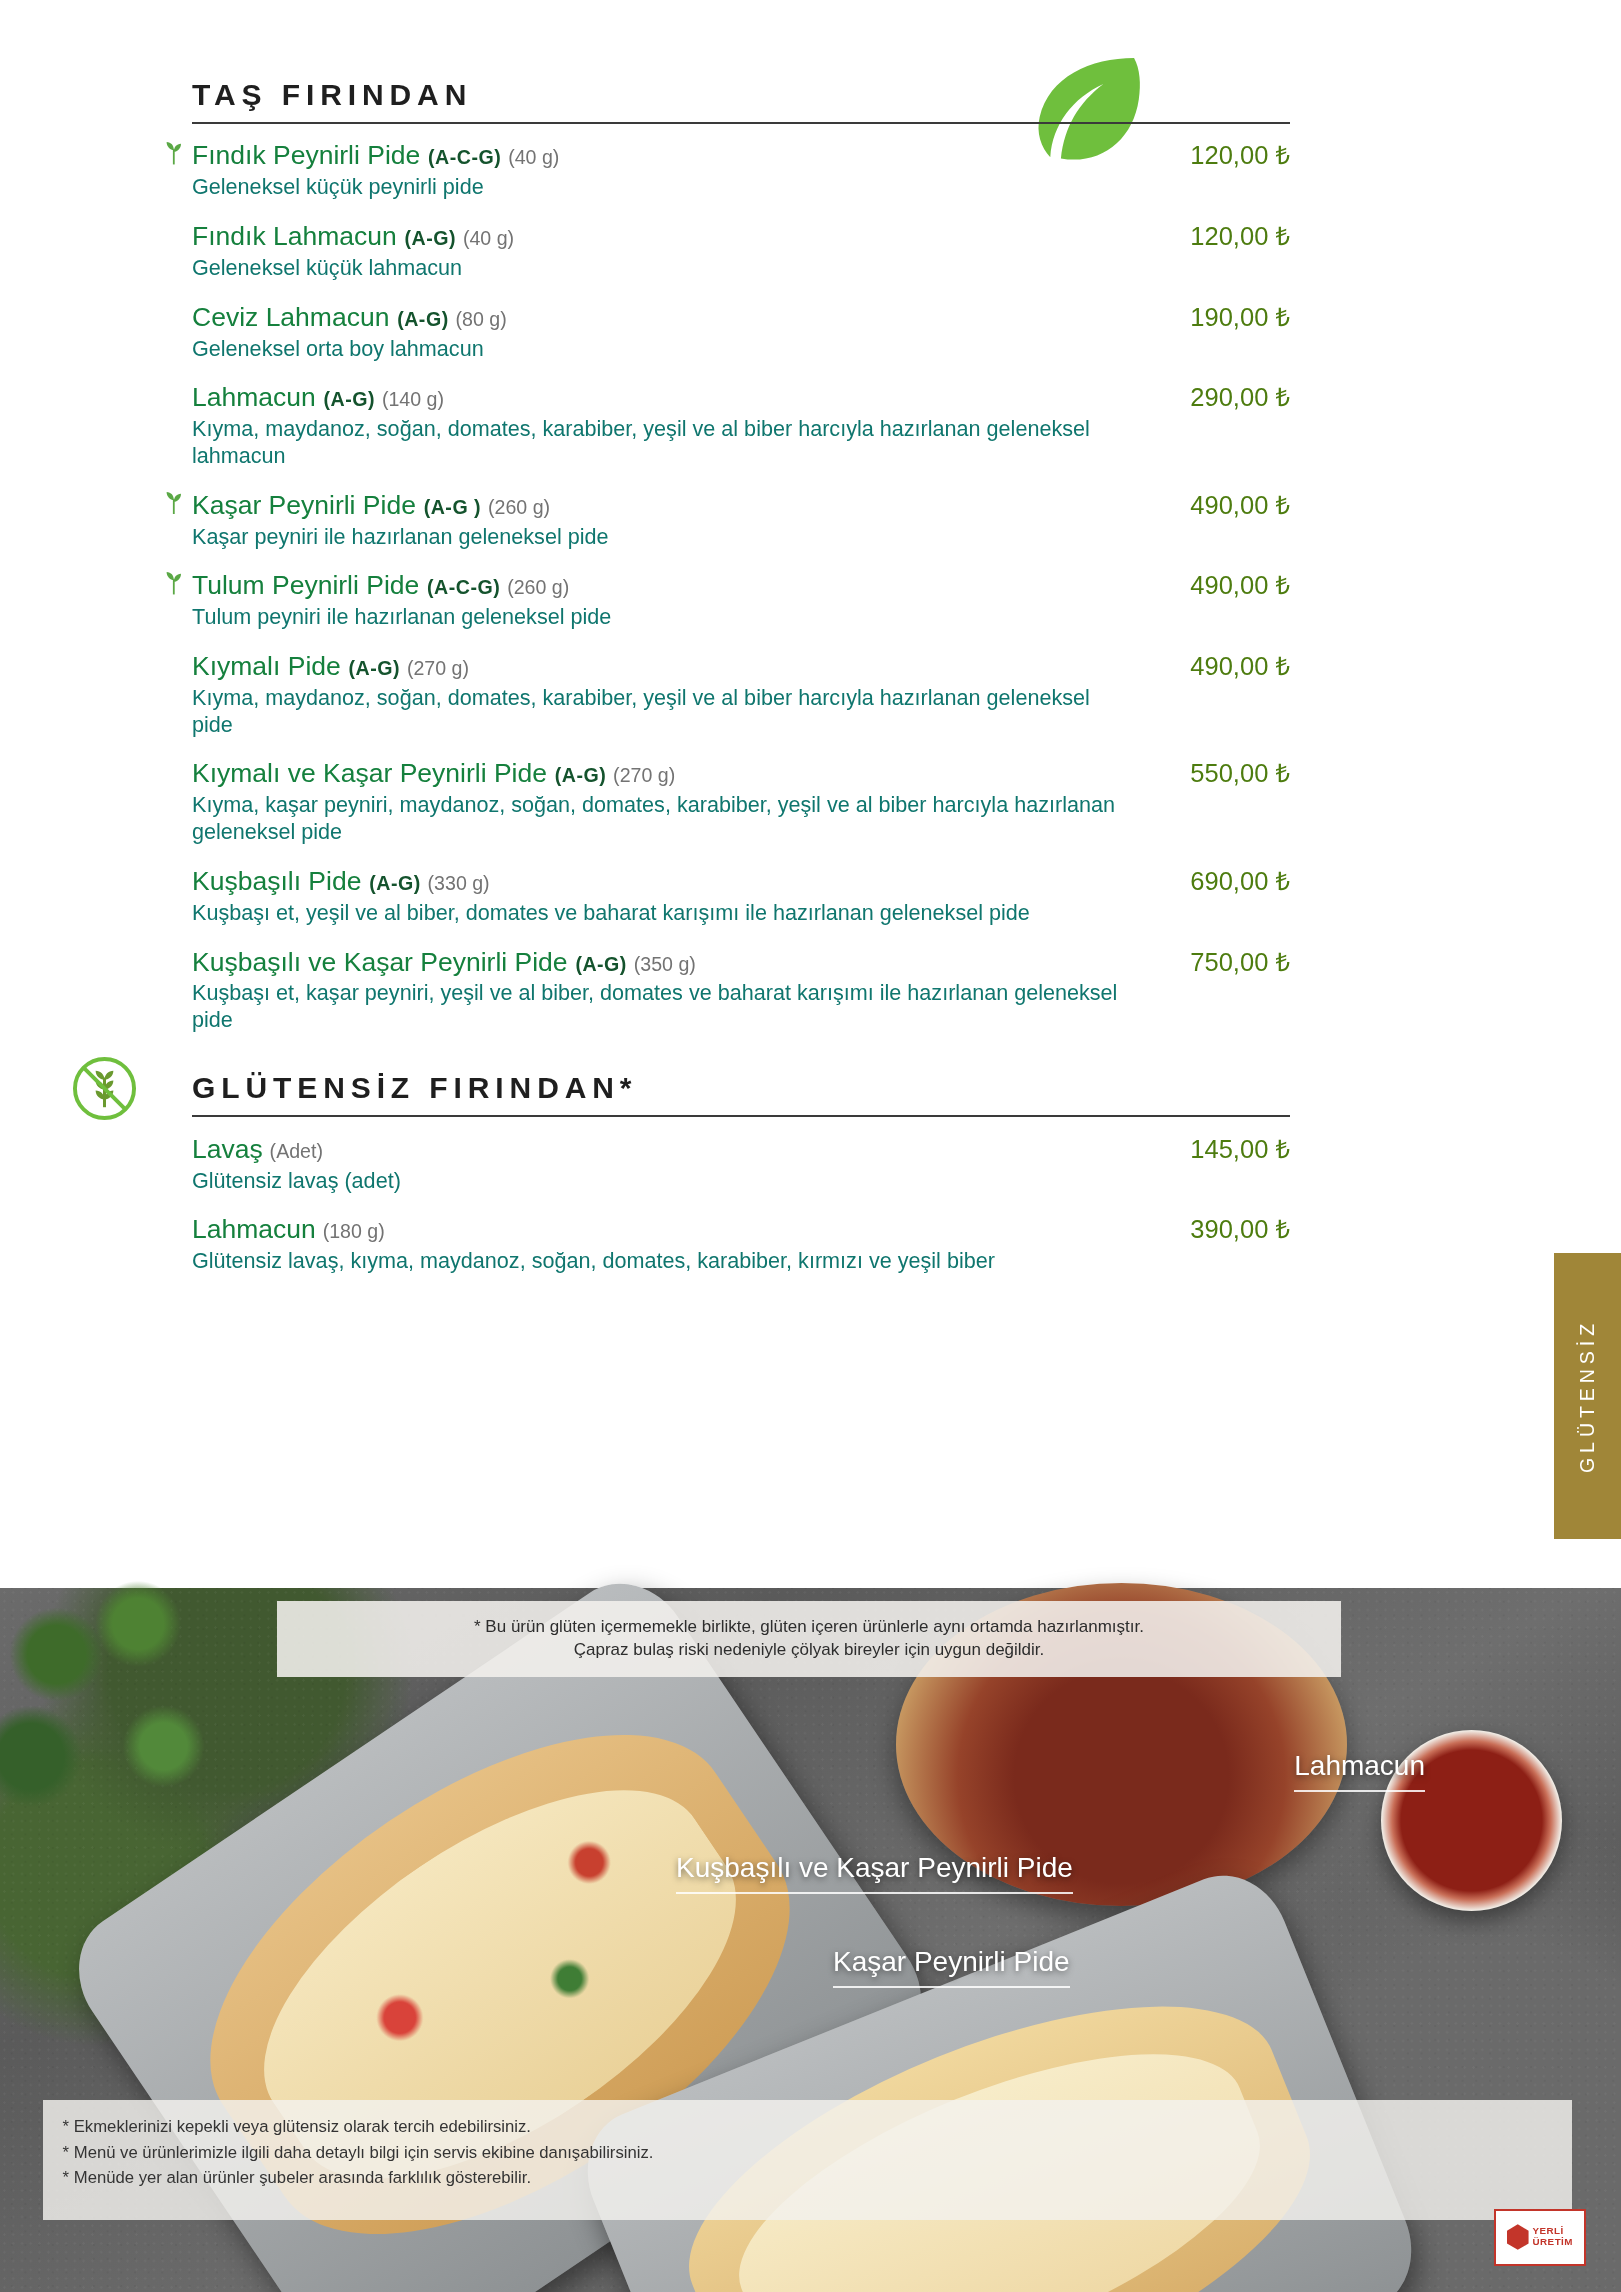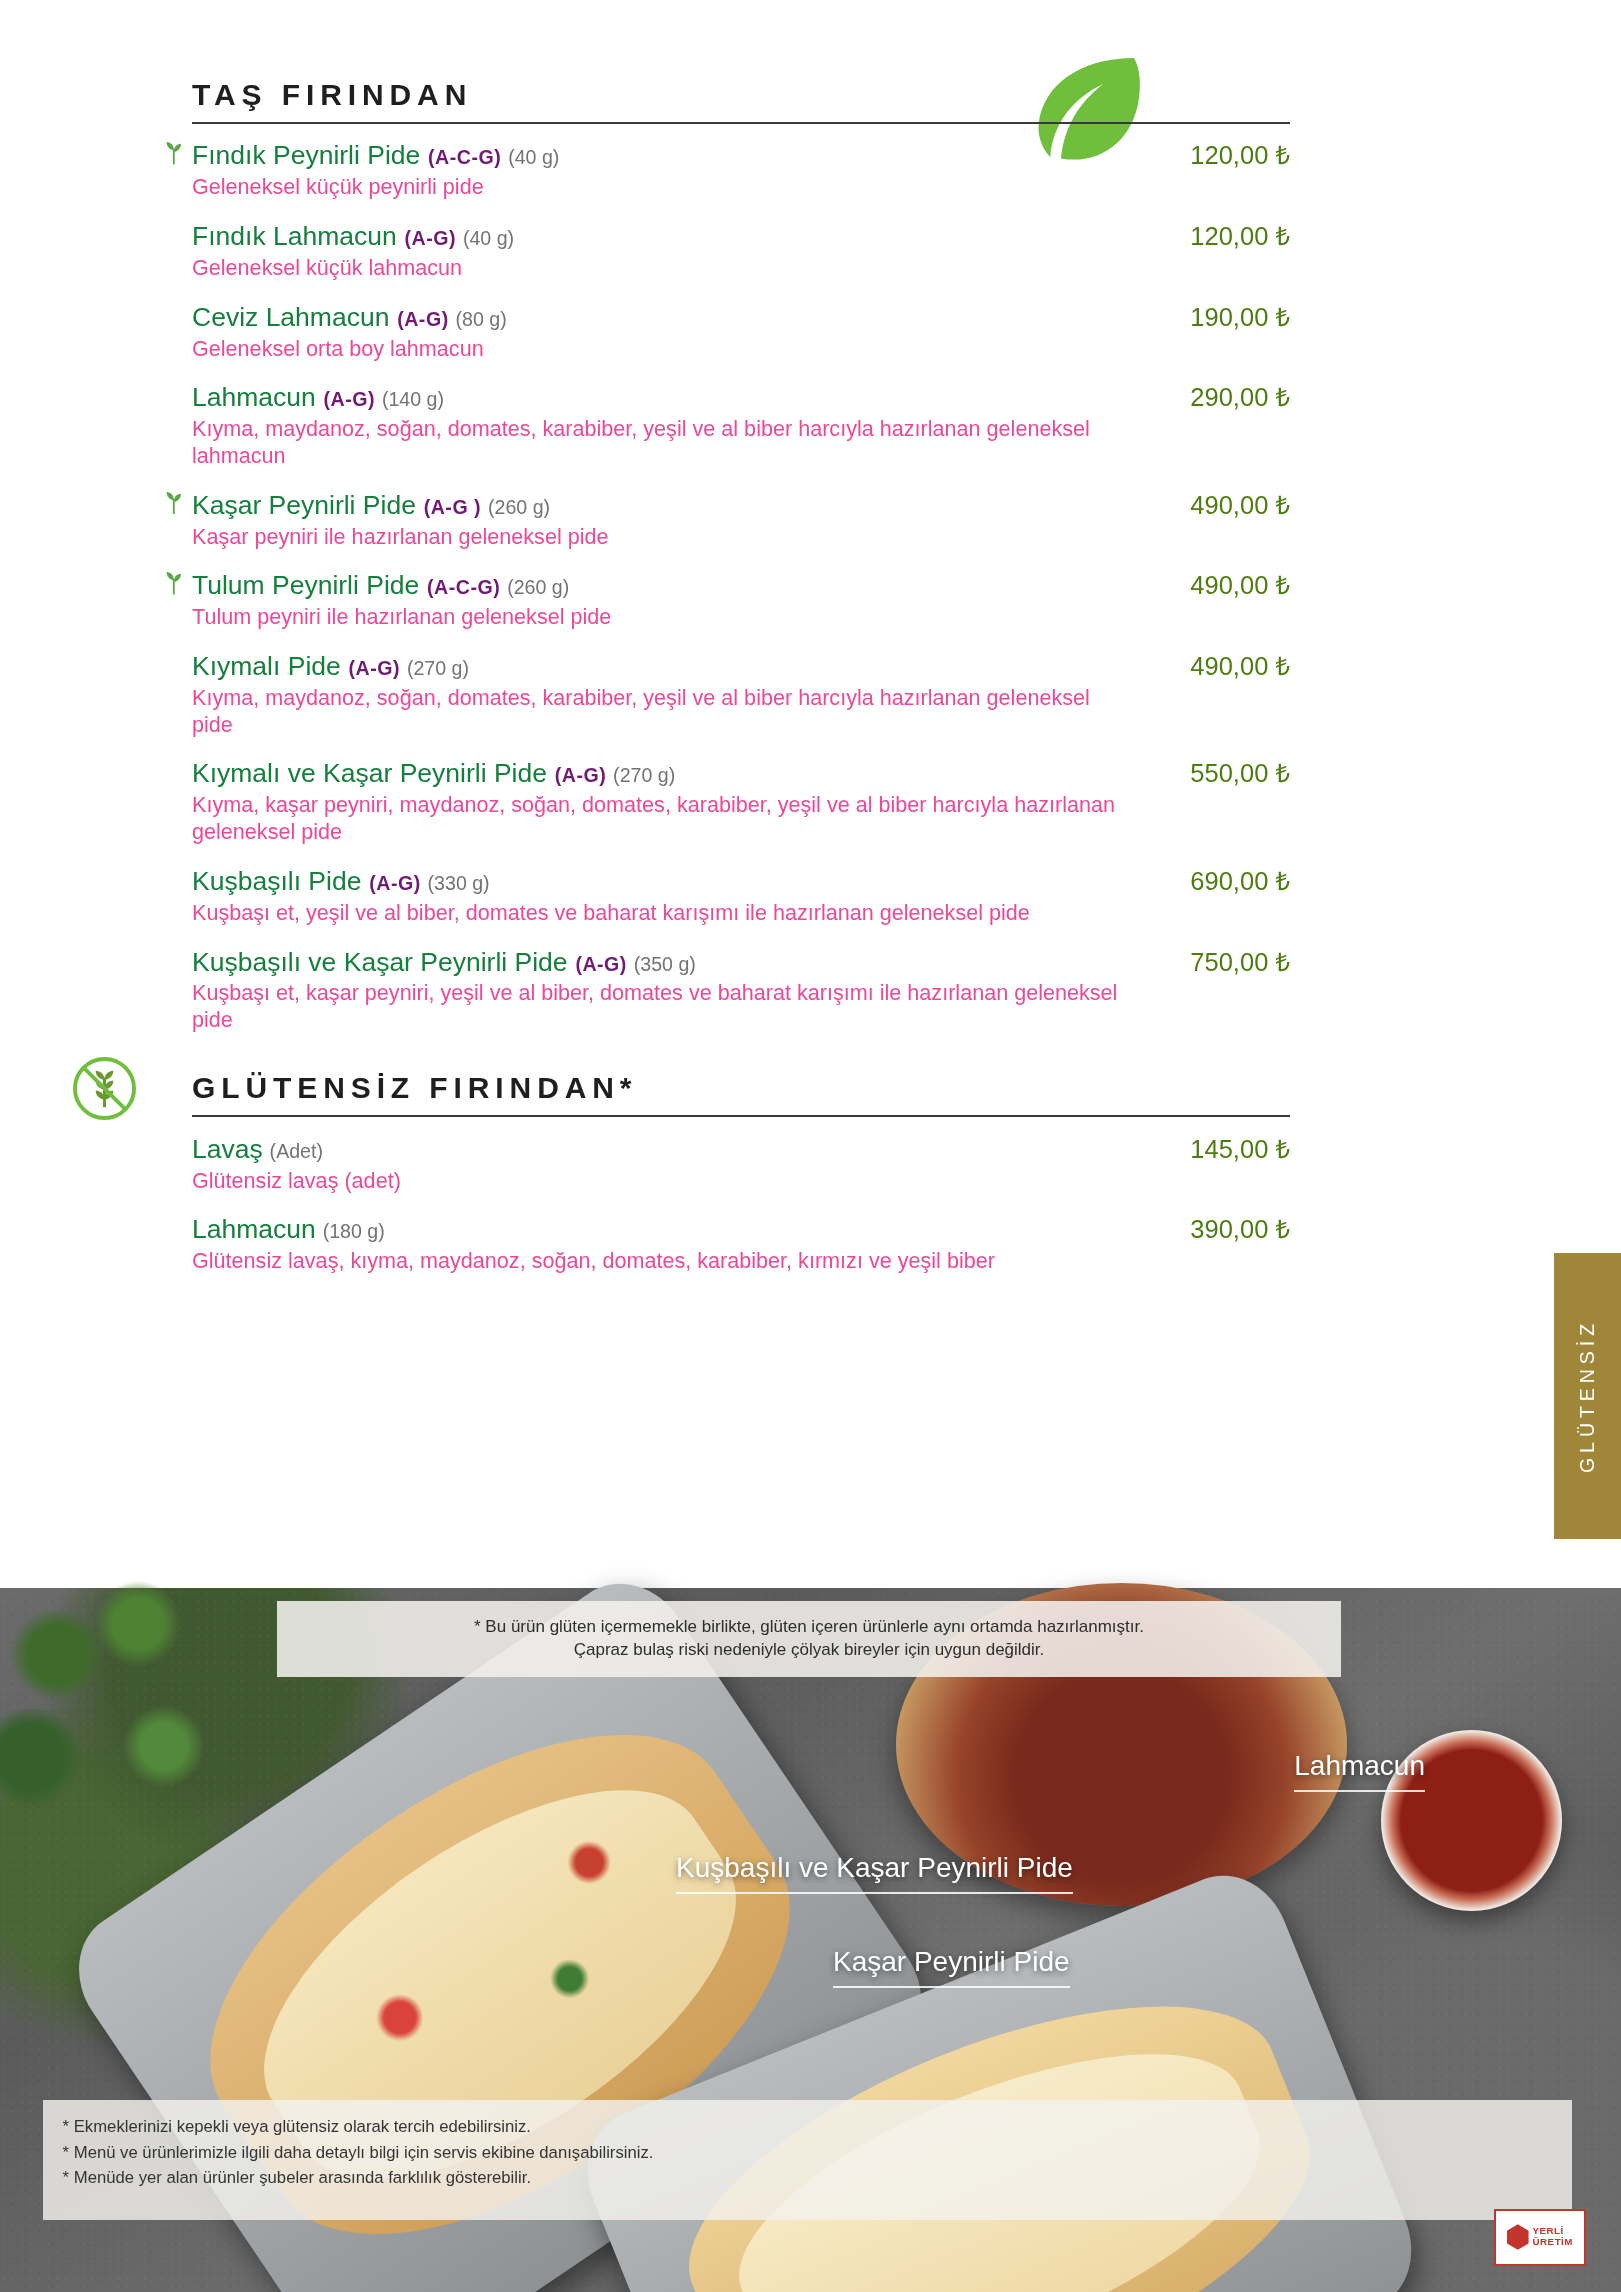--- a/index.html
+++ b/index.html
@@ -67,41 +67,41 @@
   }
   .name {
     font-size: 26.5px;
     color: #15803d;
     font-weight: 400;
     white-space: nowrap;
   }
   .alg {
     font-size: 19.6px;
     font-weight: 700;
-    color: #701a75;
+    color: #14532d;
     letter-spacing: 0.5px;
     margin-left: 7.8px;
     white-space: nowrap;
   }
   .gram {
     font-size: 19.6px;
     color: #737373;
     margin-left: 6.9px;
     white-space: nowrap;
   }
   .price {
     margin-left: auto;
     font-size: 25.5px;
     color: #4d7c0f;
     white-space: nowrap;
     padding-left: 19.6px;
   }
   .desc {
     font-size: 21.6px;
-    color: #ec4899;
+    color: #0f766e;
     line-height: 1.25;
     margin-top: 2.9px;
     max-width: 941px;
   }
 
   .section2 {
     margin-top: 37px;
     position: relative;
   }
   .gluten-icon {

